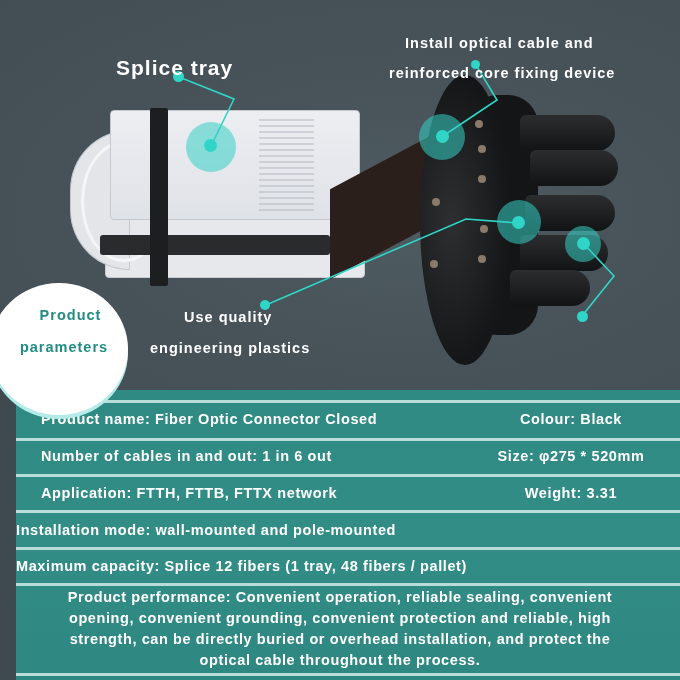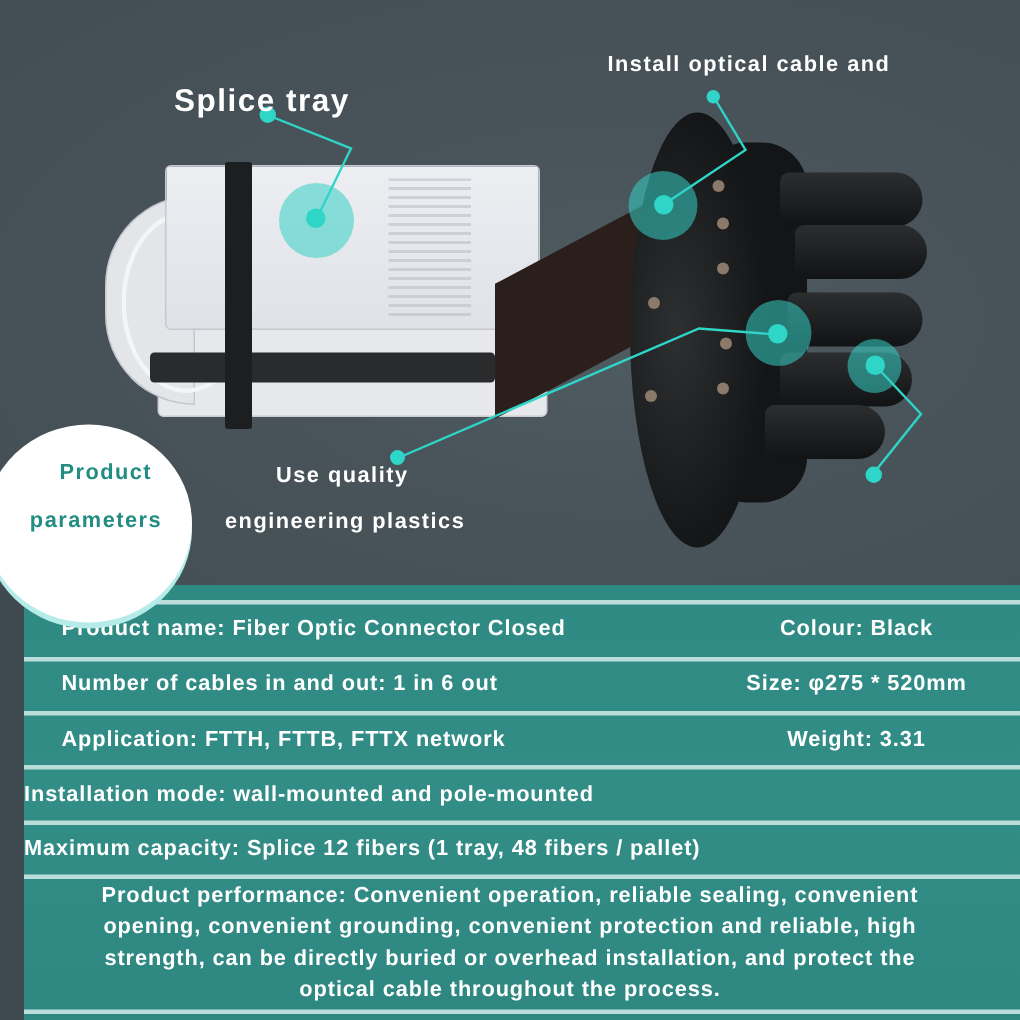--- a/index.html
+++ b/index.html
@@ -164,20 +164,21 @@
   <div class="dot-halo" style="left:497px;top:200px;width:44px;height:44px;"></div>
   <div class="dot" style="left:512px;top:216px;"></div>
   <div class="dot" style="left:260px;top:300px;width:10px;height:10px;"></div>
 
   <div class="dot-halo" style="left:565px;top:226px;width:36px;height:36px;"></div>
   <div class="dot" style="left:577px;top:237px;"></div>
   <div class="dot" style="left:577px;top:311px;width:11px;height:11px;"></div>
 
   <div class="label big" style="left:116px;top:56px;">Splice tray</div>
   <div class="label small" style="left:405px;top:35px;">Install optical cable and</div>
+  <div class="label small" style="left:389px;top:65px;">reinforced core fixing device</div>
   <div class="label small" style="left:184px;top:309px;">Use quality</div>
   <div class="label small" style="left:150px;top:340px;">engineering plastics</div>
 </div>
 
 <div class="param-circle"></div>
 <div class="param-text" style="top:307px;padding-left:13px;">Product</div>
 <div class="param-text" style="top:339px;">parameters</div>
 
 <div class="specs">
   <div class="sep" style="top:10px;"></div>

